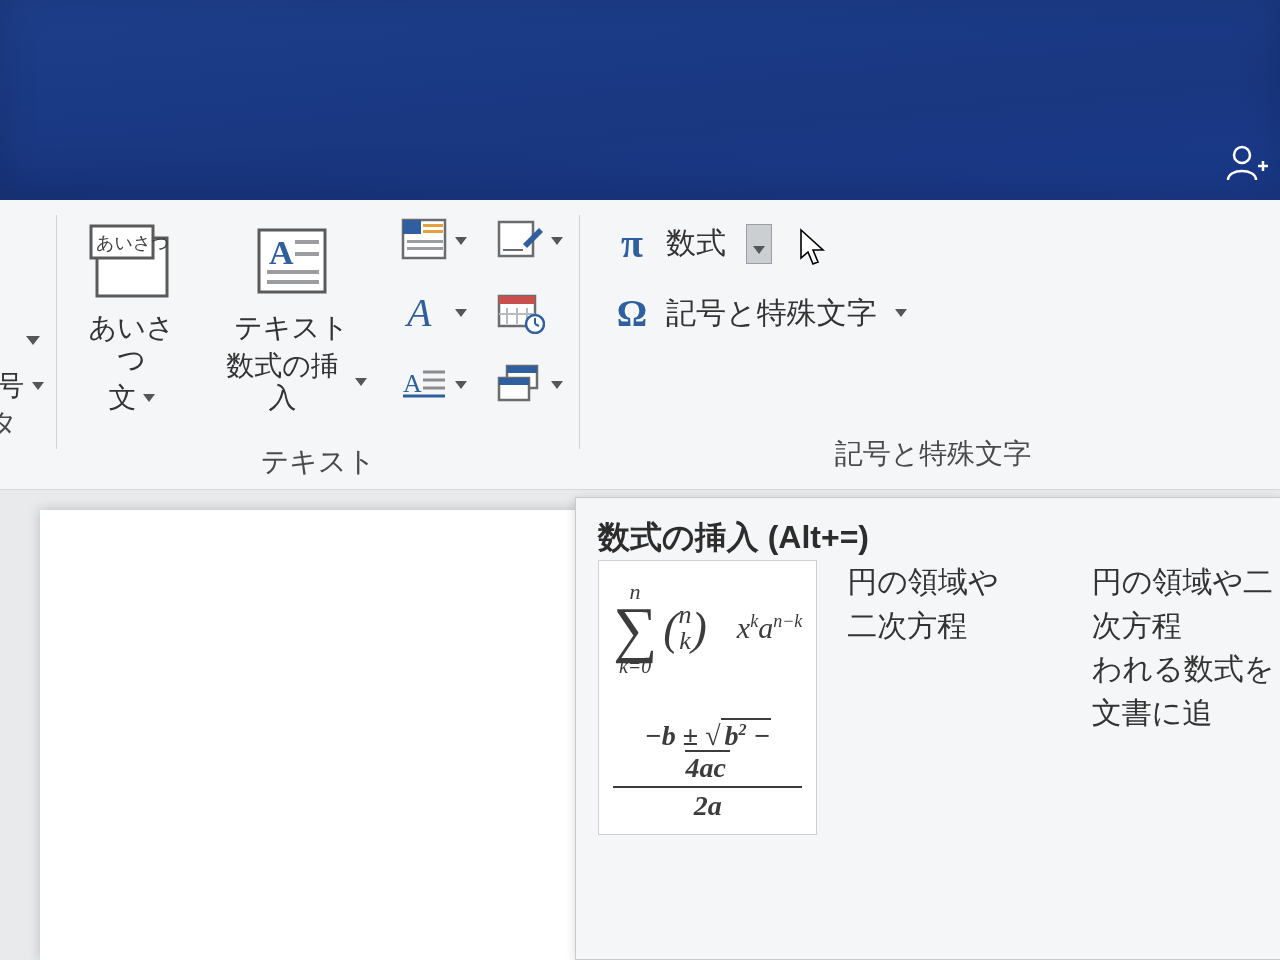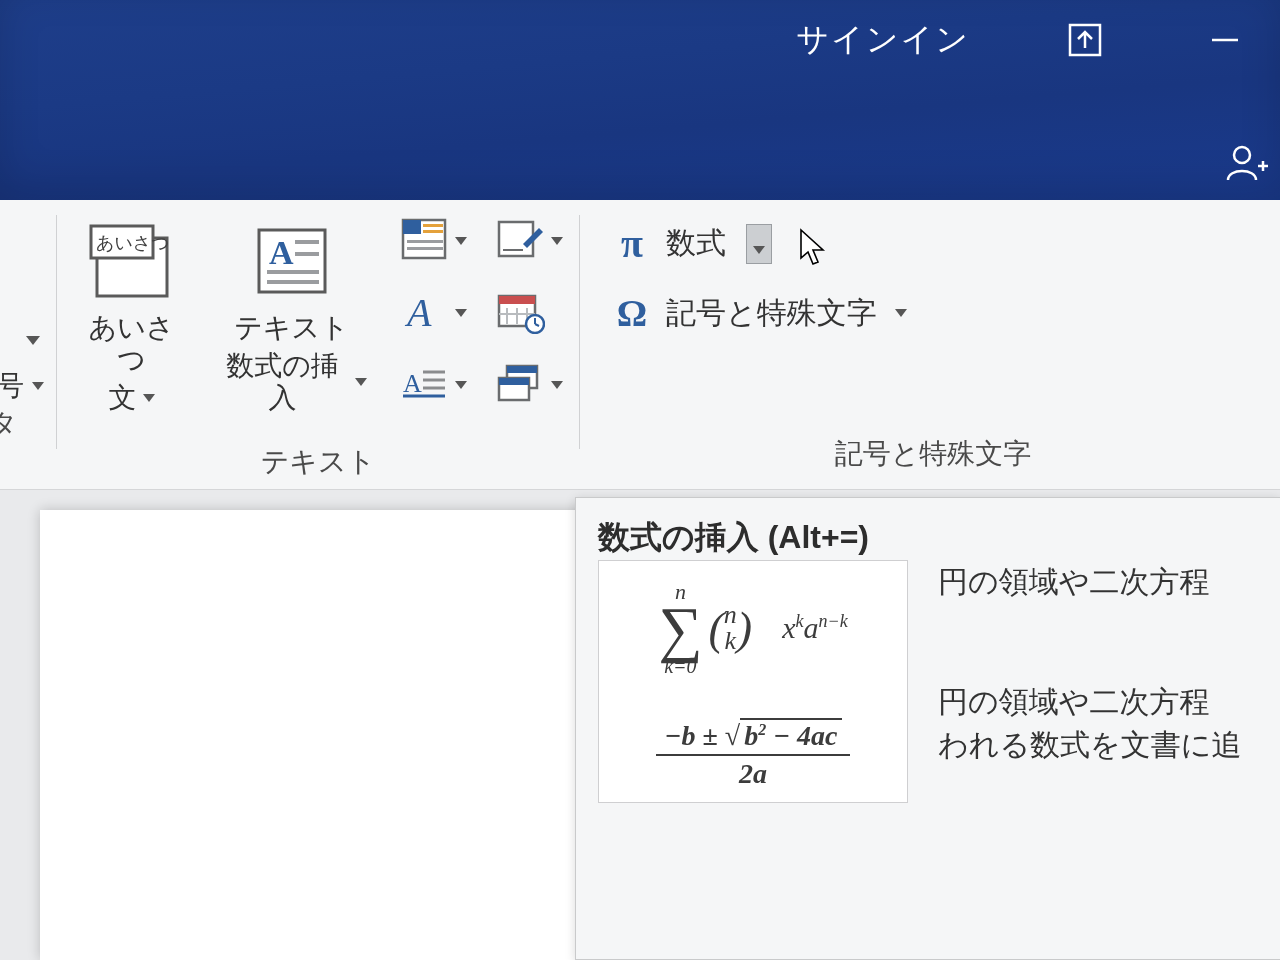--- a/index.html
+++ b/index.html
@@ -89,44 +89,30 @@
   .sigma-wrap .lb { font-size: 20px; font-style: italic; }
   .binom { display:inline-flex; align-items:center; font-style: italic; font-size: 30px;}
   .binom .col2 { display:flex; flex-direction:column; align-items:center; line-height:1; font-size:26px;}
   .term { font-style: italic; font-size: 30px; margin-left: 24px; }
   .term sup { font-size: 18px; }
   .eq2 { font-size: 28px; text-align:center; font-style: italic;}
   .frac { display:inline-flex; flex-direction:column; align-items:center; }
   .frac .num, .frac .den { padding: 2px 8px; font-weight: bold; }
   .frac .bar { width: 100%; border-top: 2px solid #3c3c3c; }
   .sqrt-sym { font-style: normal; }
-  .desc { display:flex; flex-direction:column; gap: 76px; font-size: 30px; color: #333; line-height: 1.45;}
+  .desc { display:flex; flex-direction:row; gap: 76px; font-size: 30px; color: #333; line-height: 1.45;}
 
   
   .docarea { position: absolute; top: 490px; left: 0; right: 0; bottom: 0; background: #e9eaec; }
   .page { position: absolute; top: 20px; left: 40px; right: 40px; bottom: 0; background: #ffffff; box-shadow: 0 0 12px rgba(0,0,0,0.2);}
 </style>
 </head>
 <body>
 
 <div class="titlebar">
-  <div class="title-actions">
-    <span class="signin">サインイン</span>
-    <span class="win-btn">
-      <svg width="44" height="44" viewBox="0 0 44 44">
-        <rect x="7" y="7" width="30" height="30"></rect>
-        <path d="M22 30 L22 14 M15 21 L22 14 L29 21"></path>
-      </svg>
-    </span>
-    <span class="win-btn">
-      <svg width="44" height="44" viewBox="0 0 44 44">
-        <line x1="9" y1="22" x2="35" y2="22"></line>
-      </svg>
-    </span>
-  </div>
   <div class="share-wrap">
     <svg width="46" height="46" viewBox="0 0 46 46">
       <circle cx="18" cy="15" r="8"></circle>
       <path d="M4 40 C4 28 32 28 32 40"></path>
       <line x1="34" y1="26" x2="44" y2="26"></line>
       <line x1="39" y1="21" x2="39" y2="31"></line>
     </svg>
   </div>
 </div>
 

